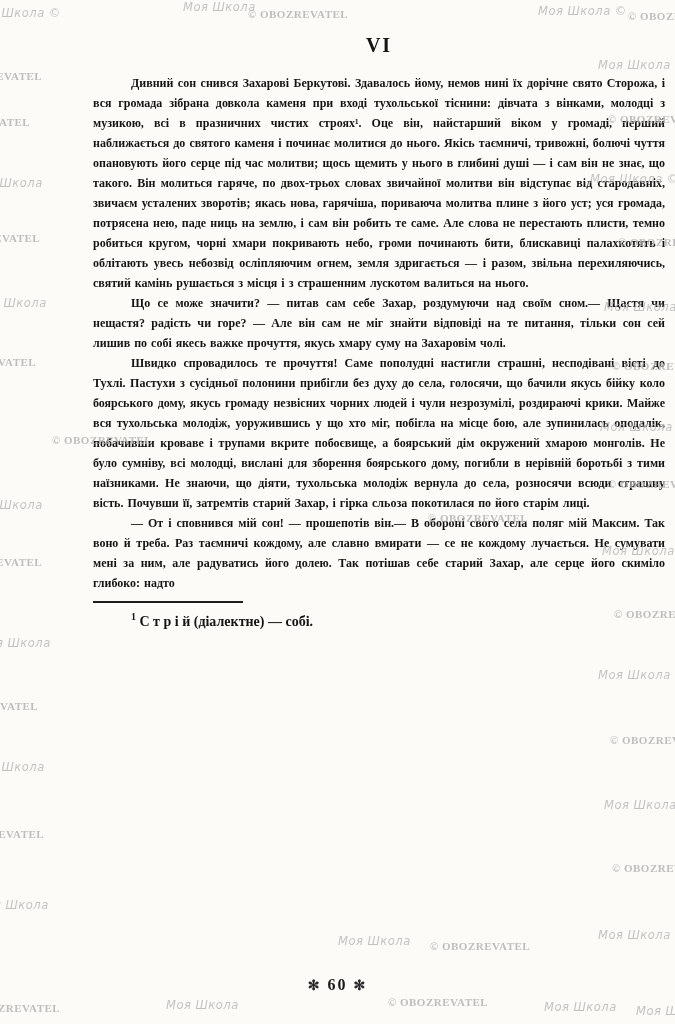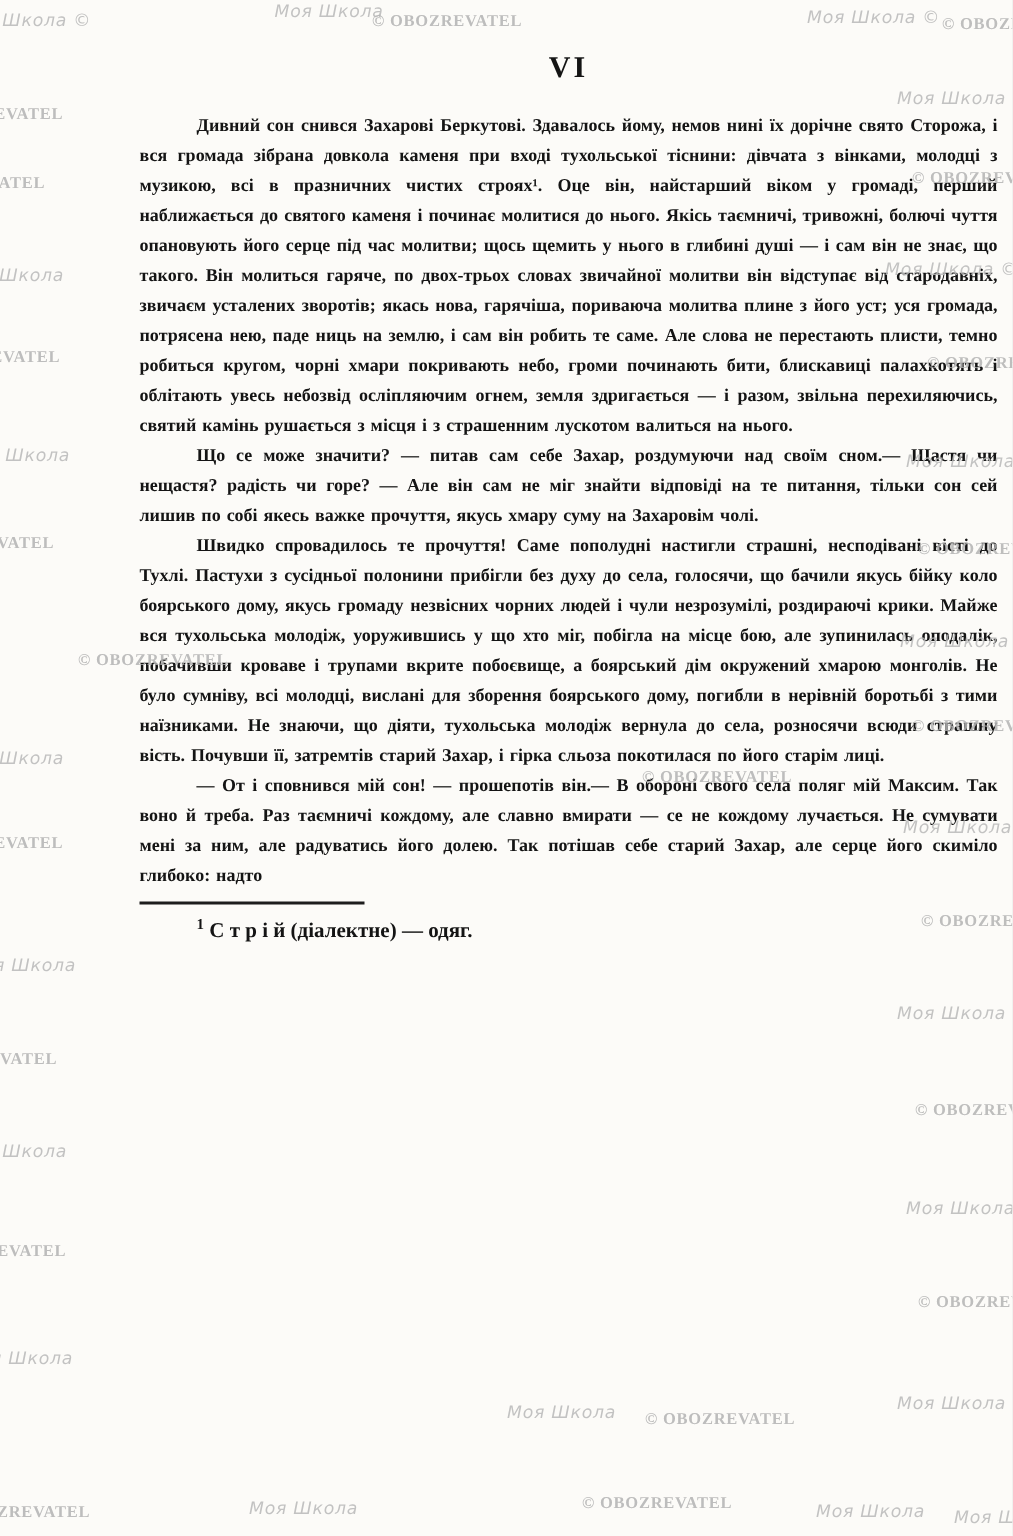--- a/index.html
+++ b/index.html
@@ -154,19 +154,22 @@
 
     <div class="body-text">
       <p>Дивний сон снився Захарові Беркутові. Здавалось йому, немов нині їх дорічне свято Сторожа, і вся громада зібрана довкола каменя при вході тухольської тіснини: дівчата з вінками, молодці з музикою, всі в празничних чистих строях¹. Оце він, найстарший віком у громаді, перший наближається до святого каменя і починає молитися до нього. Якісь таємничі, тривожні, болючі чуття опановують його серце під час молитви; щось щемить у нього в глибині душі — і сам він не знає, що такого. Він молиться гаряче, по двох-трьох словах звичайної молитви він відступає від стародавніх, звичаєм усталених зворотів; якась нова, гарячіша, пориваюча молитва плине з його уст; уся громада, потрясена нею, паде ниць на землю, і сам він робить те саме. Але слова не перестають плисти, темно робиться кругом, чорні хмари покривають небо, громи починають бити, блискавиці палахкотять і облітають увесь небозвід осліпляючим огнем, земля здригається — і разом, звільна перехиляючись, святий камінь рушається з місця і з страшенним лускотом валиться на нього.</p>
       <p>Що се може значити? — питав сам себе Захар, роздумуючи над своїм сном.— Щастя чи нещастя? радість чи горе? — Але він сам не міг знайти відповіді на те питання, тільки сон сей лишив по собі якесь важке прочуття, якусь хмару суму на Захаровім чолі.</p>
       <p>Швидко спровадилось те прочуття! Саме пополудні настигли страшні, несподівані вісті до Тухлі. Пастухи з сусідньої полонини прибігли без духу до села, голосячи, що бачили якусь бійку коло боярського дому, якусь громаду незвісних чорних людей і чули незрозумілі, роздираючі крики. Майже вся тухольська молодіж, уоружившись у що хто міг, побігла на місце бою, але зупинилась оподалік, побачивши кроваве і трупами вкрите побоєвище, а боярський дім окружений хмарою монголів. Не було сумніву, всі молодці, вислані для зборення боярського дому, погибли в нерівній боротьбі з тими наїзниками. Не знаючи, що діяти, тухольська молодіж вернула до села, розносячи всюди страшну вість. Почувши її, затремтів старий Захар, і гірка сльоза покотилася по його старім лиці.</p>
       <p>— От і сповнився мій сон! — прошепотів він.— В обороні свого села поляг мій Максим. Так воно й треба. Раз таємничі кождому, але славно вмирати — се не кождому лучається. Не сумувати мені за ним, але радуватись його долею. Так потішав себе старий Захар, але серце його скиміло глибоко: надто</p>
     </div>
 
     <div class="footnote-block">
       <div class="footnote-rule"></div>
-      <p class="footnote"><sup>1</sup><span> С т р і й </span><span class="gloss">(діалектне)</span><span> — одяг.</span></p>
+      <p class="footnote"><sup>1</sup><span> С т р і й </span><span class="gloss">(діалектне)</span><span> — собі.</span></p>
     </div>
 
   </div>
 
+  <div class="page-footer"><span class="ornament">✻</span>
+    <span>60</span>
+    <span class="ornament">✻</span></div>
 
 </div>
 
 </body></html>

